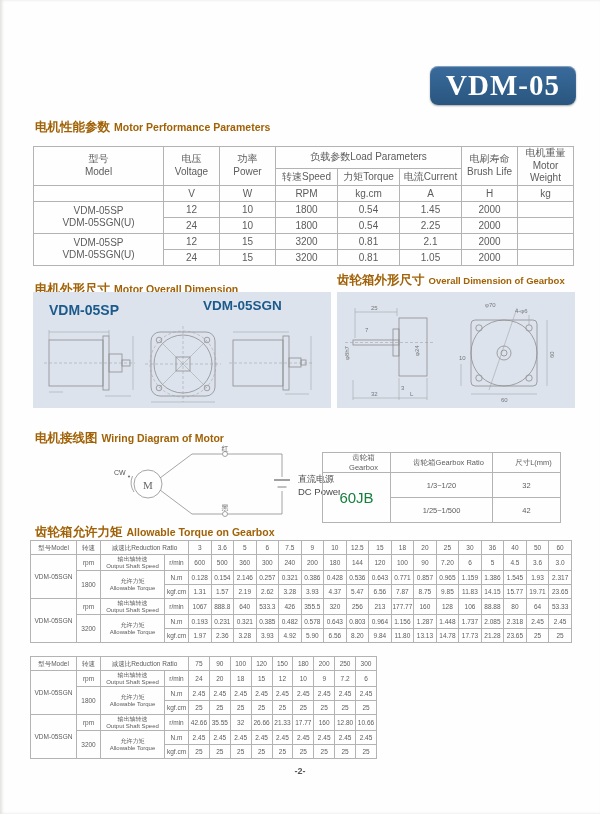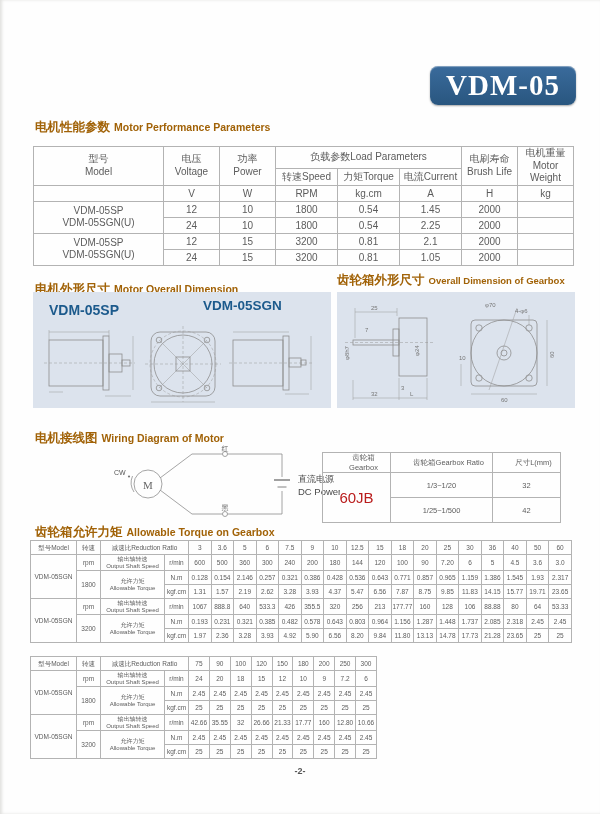--- a/index.html
+++ b/index.html
@@ -35,21 +35,21 @@
   .thin{stroke:#9a9a9a;stroke-width:0.5;fill:none;}
   .dash{stroke:#9a9a9a;stroke-width:0.5;fill:none;stroke-dasharray:3,2;}
   .dimtxt{fill:#777;font-size:6px;font-family:"Liberation Sans",sans-serif;}
   
   .wiring-svg{position:absolute;left:60px;top:444px;}
   .wiretxt{fill:#555;font-size:7px;font-family:"Liberation Sans",sans-serif;}
   
   .gbox{position:absolute;left:322px;top:452px;width:238px;font-size:7.5px;}
   .gbox td{height:24px;}
   .gbox tr.hdr td{height:19px;padding-left:15px;}
-  .gbox .big{font-size:15px;color:#b91c1c;}
+  .gbox .big{font-size:15px;color:#15803d;}
   
   .bigt{position:absolute;font-size:6.5px;}
   .bigt td{height:13px;line-height:1.15;padding:0;}
   .bigt tr.speedrow td{height:15px;}
   .lbl2{font-size:6px;line-height:1.1;}
   .t1{left:30px;top:540px;width:542px;}
   .t2{left:30px;top:656px;width:347px;}
   
   .pagenum{position:absolute;left:0;top:766px;width:600px;text-align:center;font-size:9px;font-weight:bold;color:#555;}
 </style>

